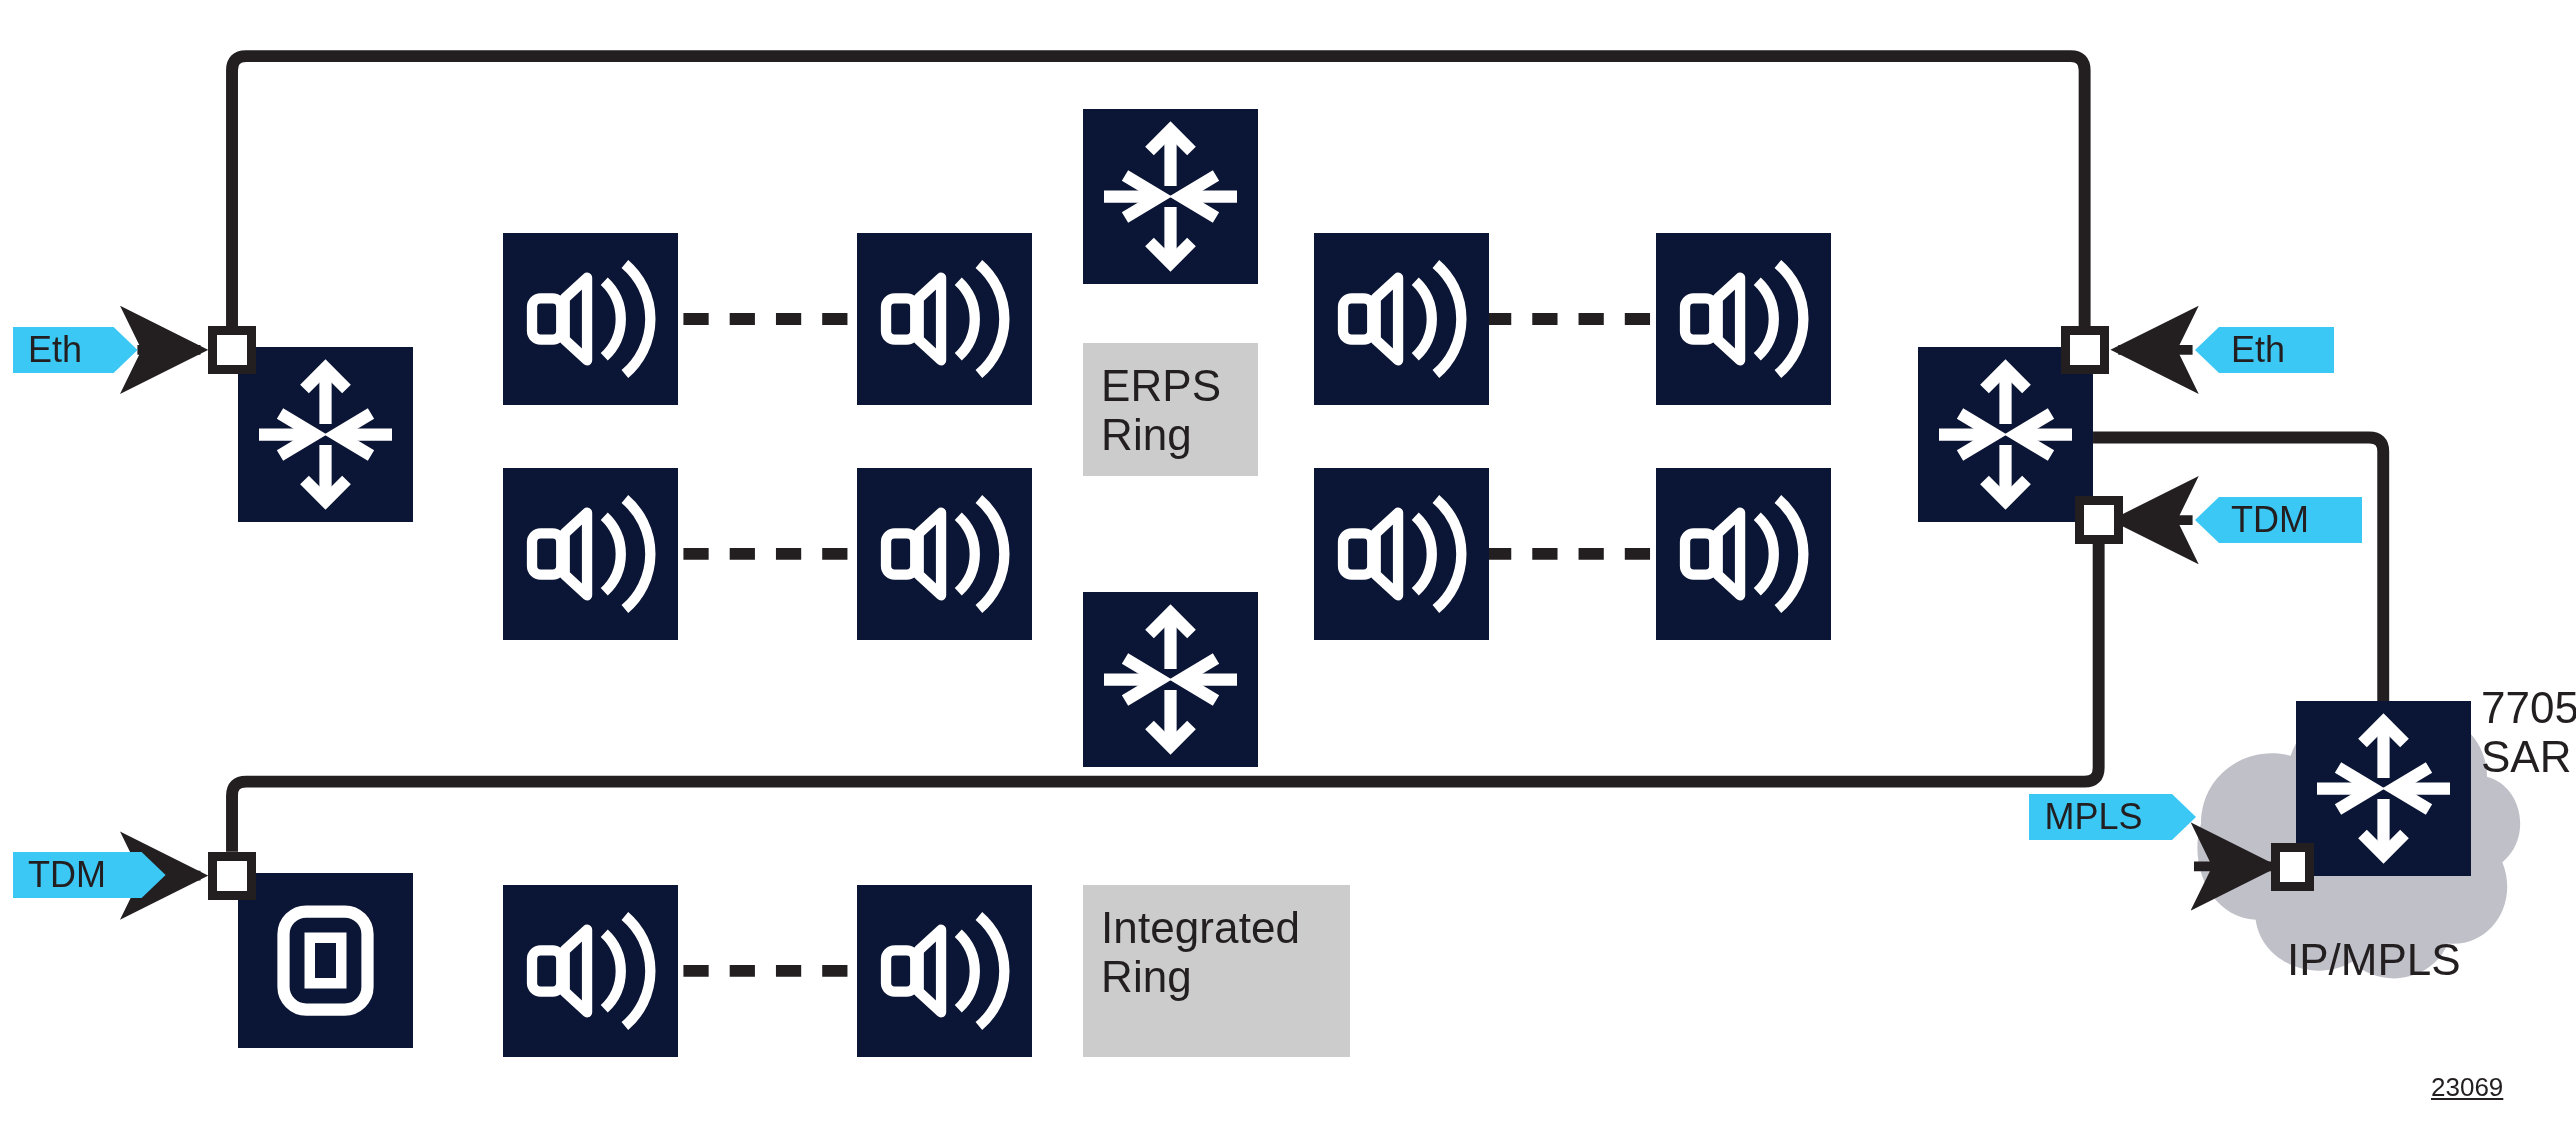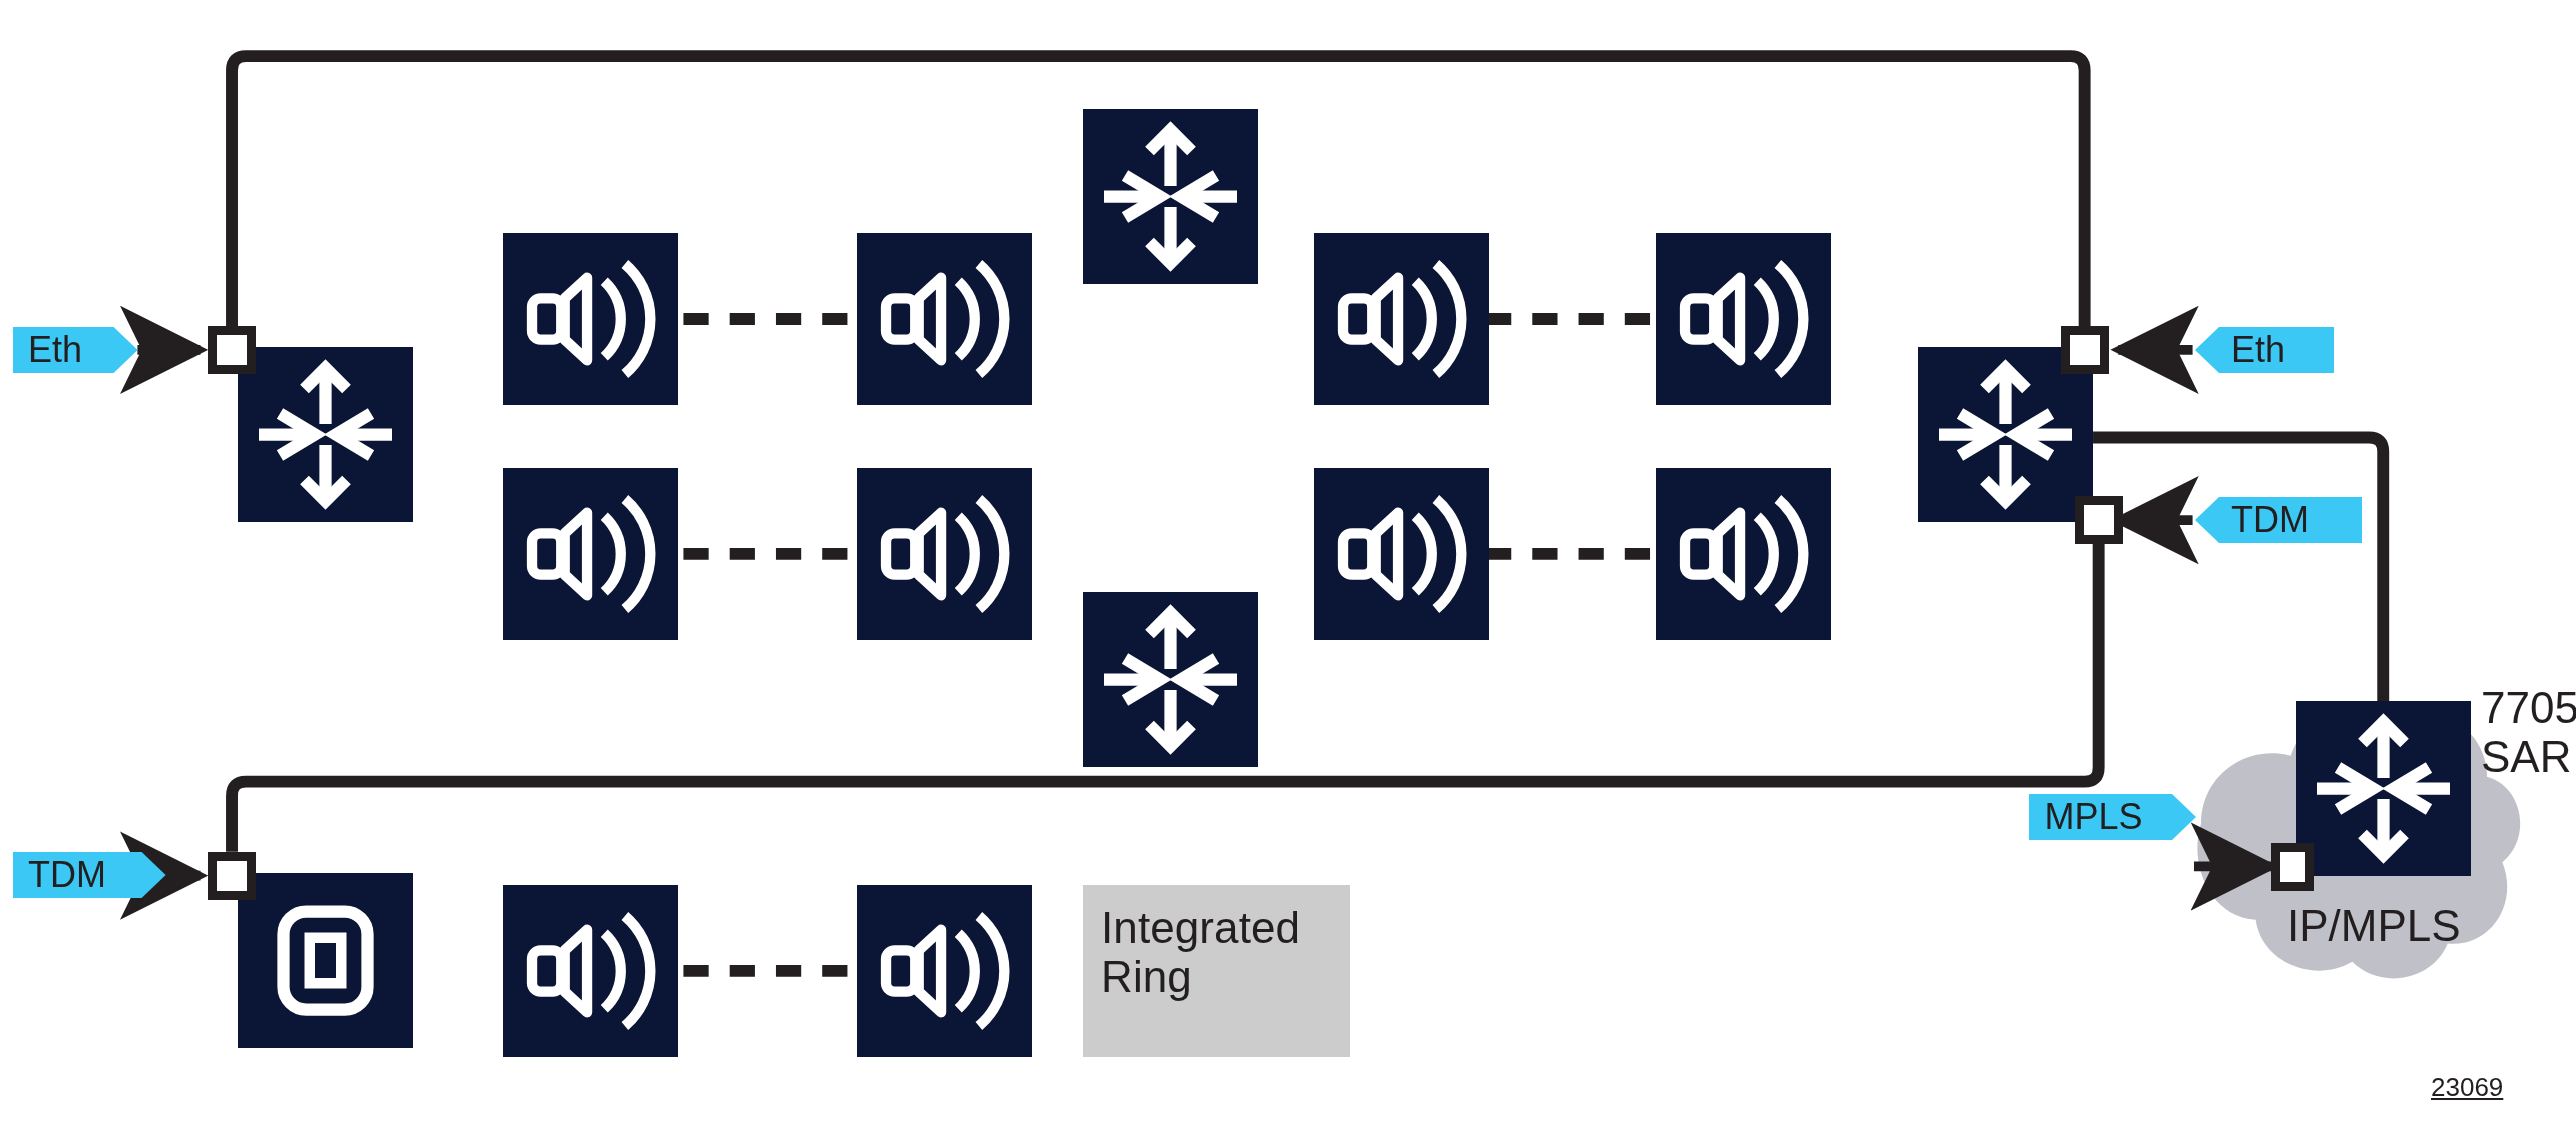--- a/index.html
+++ b/index.html
@@ -254,20 +254,24 @@
       </g>
     </svg>
   </div>
 
   <div class="port" style="left:208px;top:326px;width:48px;height:48px;"></div>
   <div class="port" style="left:2061px;top:326px;width:48px;height:48px;"></div>
   <div class="port" style="left:2075px;top:496px;width:48px;height:48px;"></div>
   <div class="port" style="left:208px;top:852px;width:48px;height:48px;"></div>
   <div class="port" style="left:2271px;top:843px;width:43px;height:48px;"></div>
 
+  <div class="greybox" style="left:1083px;top:343px;width:175px;height:133px;">
+    <div>ERPS</div>
+    <div>Ring</div>
+  </div>
 
   <div class="greybox" style="left:1083px;top:885px;width:267px;height:172px;">
     <div>Integrated</div>
     <div>Ring</div>
   </div>
 
   <div class="tag right" style="left:12.6px;top:327px;width:125px;">
     <span>Eth</span>
   </div>
 
@@ -280,21 +284,21 @@
   </div>
 
   <div class="tag right" style="left:12.6px;top:852px;width:153px;">
     <span>TDM</span>
   </div>
 
   <div class="tag right" style="left:2029px;top:794px;width:167px;">
     <span>MPLS</span>
   </div>
 
-  <div class="caplabel" style="left:2287px;top:901px;">
+  <div class="caplabel" style="left:2287px;top:935px;">
     <span>IP/MPLS</span>
   </div>
 
   <div class="caplabel" style="left:2481px;top:683px;">
     <div>7705</div>
     <div>SAR</div>
   </div>
 
   <div class="figid" style="left:2431px;top:1072px;">23069</div>
 

